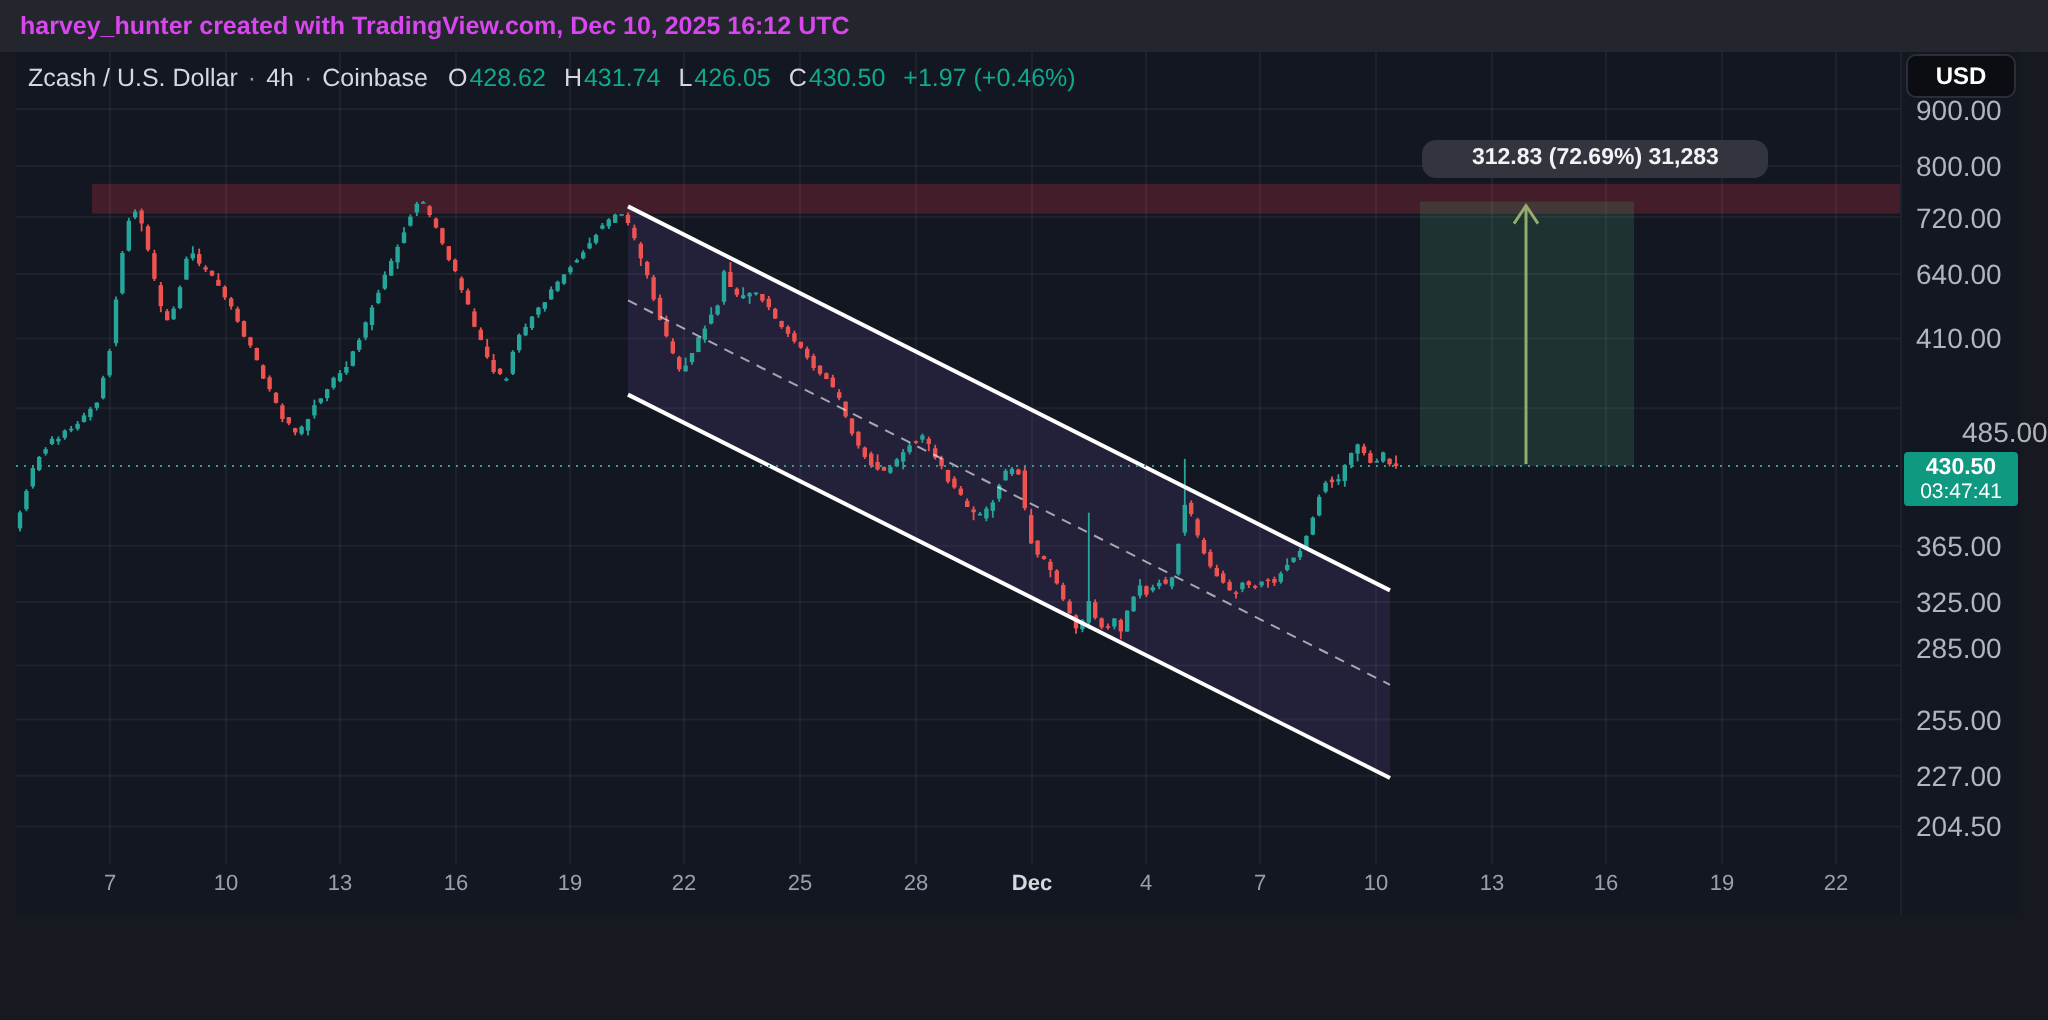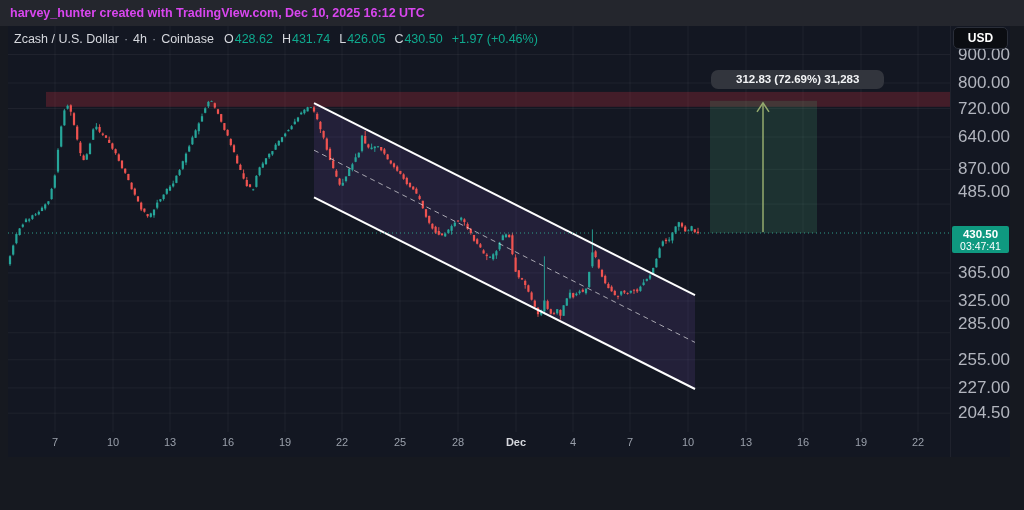--- a/index.html
+++ b/index.html
@@ -17,21 +17,21 @@
   .legend .ohlc{margin-left:10px;display:flex;gap:9px;}
   .legend .pair{display:flex;gap:1px;}
   .legend .k{color:#d6d8de;}
   .legend .val{color:#0fa98e;}
   .legend .chg{margin-left:9px;color:#0fa98e;}
   .usd-btn{position:absolute;left:953px;top:27px;width:55px;height:22px;background:#0b0d12;
            border:1px solid #2a2e39;border-radius:5px;color:#fff;font-size:12px;font-weight:700;
            display:flex;align-items:center;justify-content:center;box-sizing:border-box;z-index:6;}
   .price-axis{position:absolute;left:950px;top:26px;width:60px;height:431px;z-index:3;
               border-left:1px solid rgba(255,255,255,0.05);}
-  .price-label{position:absolute;left:7px;font-size:17px;color:#b2b5be;line-height:14px;}
+  .price-label{position:absolute;left:7px;font-size:14px;color:#b2b5be;line-height:14px;}
   .price-badge{position:absolute;left:1px;top:200px;width:57px;height:27px;background:#0f9980;
                border-radius:2px;color:#fff;text-align:center;z-index:5;}
   .price-badge .p{font-size:11.5px;font-weight:700;line-height:14px;margin-top:1px;}
   .price-badge .t{font-size:10.5px;line-height:11px;}
   .time-axis{position:absolute;left:8px;top:458px;width:942px;height:0;z-index:3;}
   .time-label{position:absolute;top:-22px;width:40px;text-align:center;font-size:11px;color:#9aa0ab;}
   .time-label.month{color:#d6d8de;font-weight:700;}
   .proj-tooltip{position:absolute;left:711px;top:70px;height:19px;padding:0 25px;background:#32353d;
                 border-radius:7px;color:#f2f3f5;font-size:11.5px;font-weight:600;line-height:19px;
                 white-space:nowrap;z-index:6;}
@@ -555,22 +555,22 @@
 
   <div class="price-axis" id="price-axis">
     <div class="price-badge" id="price-badge" style="top: 200px;">
       <div class="p">430.50</div>
       <div class="t">03:47:41</div>
     </div>
   <div class="price-label" style="top: 21.5px;">900.00</div>
       <div class="price-label" style="top: 50px;">800.00</div>
       <div class="price-label" style="top: 75.5px;">720.00</div>
       <div class="price-label" style="top: 104px;">640.00</div>
-      <div class="price-label" style="top: 136.3px;">870.00</div>
-      <div class="price-label" style="top: 159px;">485.00</div>
+      <div class="price-label" style="top: 136.3px;">410.00</div>
+      <div class="price-label" style="top: 183px; margin-left: 23px;">485.00</div>
       <div class="price-label" style="top: 239.9px;">365.00</div>
       <div class="price-label" style="top: 268px;">325.00</div>
       <div class="price-label" style="top: 291px;">285.00</div>
       <div class="price-label" style="top: 326.8px;">255.00</div>
       <div class="price-label" style="top: 354.9px;">227.00</div>
       <div class="price-label" style="top: 380.2px;">204.50</div>
     </div>
 
   <div class="time-axis" id="time-axis">
       <div class="time-label" style="left: 27px;">7</div>

